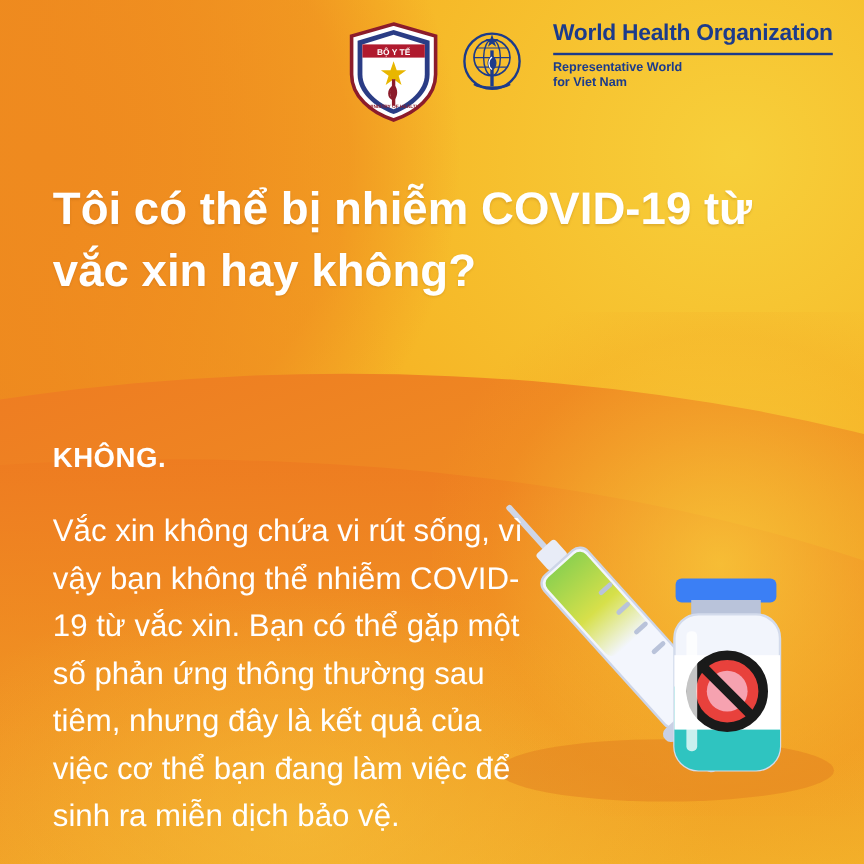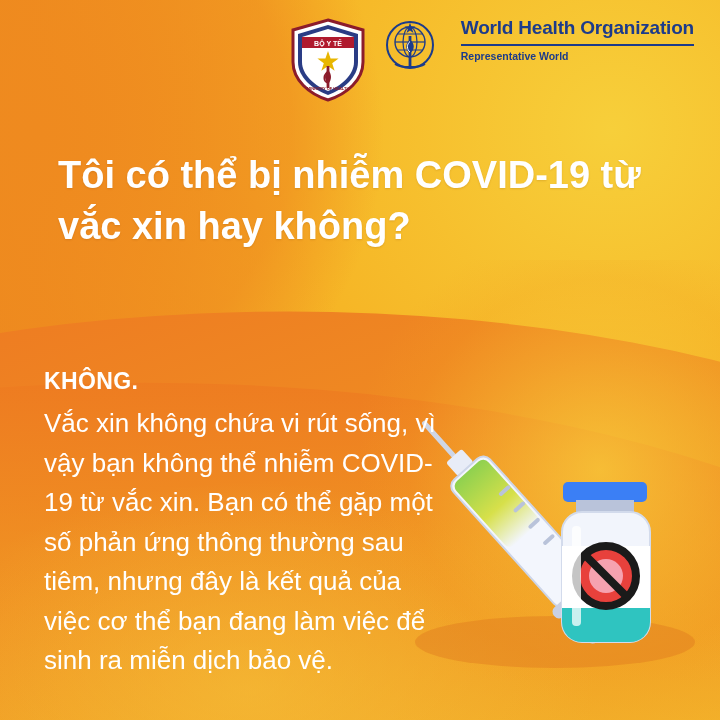--- a/index.html
+++ b/index.html
@@ -80,21 +80,21 @@
     gap: 18px;
     z-index: 6;
   }
   .moh-logo {
     width: 78px;
     height: 84px;
     position: relative;
   }
   .who-block {
     display: flex;
-    align-items: flex-start;
+    align-items: flex-end;
     gap: 26px;
   }
   .who-emblem {
     width: 50px;
     height: 50px;
     margin-top: 2px;
   }
   .who-text {
     color: #1c3b8b;
     line-height: 1.08;
@@ -121,36 +121,35 @@
     position: absolute;
     left: 44px;
     top: 150px;
     width: 620px;
     color: #ffffff;
     font-size: 38px;
     font-weight: bold;
     line-height: 1.34;
     text-shadow: 0 1px 2px rgba(120,60,0,0.18);
     z-index: 5;
-    margin-left: 14px;
   }
 
   
   .body-block {
     position: absolute;
     left: 44px;
     top: 368px;
     width: 400px;
     color: #ffffff;
     z-index: 5;
   }
   .answer {
     font-size: 23px;
     font-weight: bold;
-    margin-bottom: 9px;
+    margin-bottom: 28px;
     letter-spacing: 0.4px;
   }
   .paragraph {
     font-size: 26px;
     line-height: 1.52;
     font-weight: normal;
   }
 
   
   .illustration {
@@ -208,20 +207,21 @@
           <path d="M25 20 C20 23 20 30 25 33 C30 30 30 23 25 20 Z" fill="#1c3b8b"></path>
           <path d="M25 21.5 C21.6 24 21.6 29.5 25 32" fill="none" stroke="#ffffff" stroke-width="1"></path>
           <polygon points="25,2.5 26.3,6.5 30.5,6.5 27.1,9 28.4,13 25,10.5 21.6,13 22.9,9 19.5,6.5 23.7,6.5" fill="#1c3b8b"></polygon>
           <path d="M10 44 C16 48 34 48 40 44" fill="none" stroke="#1c3b8b" stroke-width="2"></path>
         </svg>
       </div>
       <div class="who-text">
         <div class="who-name">World Health Organization</div>
         <div class="who-rule"></div>
         <div class="who-sub">Representative World</div>
+        <div class="who-sub">for Viet Nam</div>
       </div>
     </div>
   </div>
 
   <div class="headline">Tôi có thể bị nhiễm COVID-19 từ vắc xin hay không?</div>
 
   <div class="body-block">
     <div class="answer">KHÔNG.</div>
     <div class="paragraph">Vắc xin không chứa vi rút sống, vì vậy bạn không thể nhiễm COVID-19 từ vắc xin. Bạn có thể gặp một số phản ứng thông thường sau tiêm, nhưng đây là kết quả của việc cơ thể bạn đang làm việc để sinh ra miễn dịch bảo vệ.</div>
   </div>

